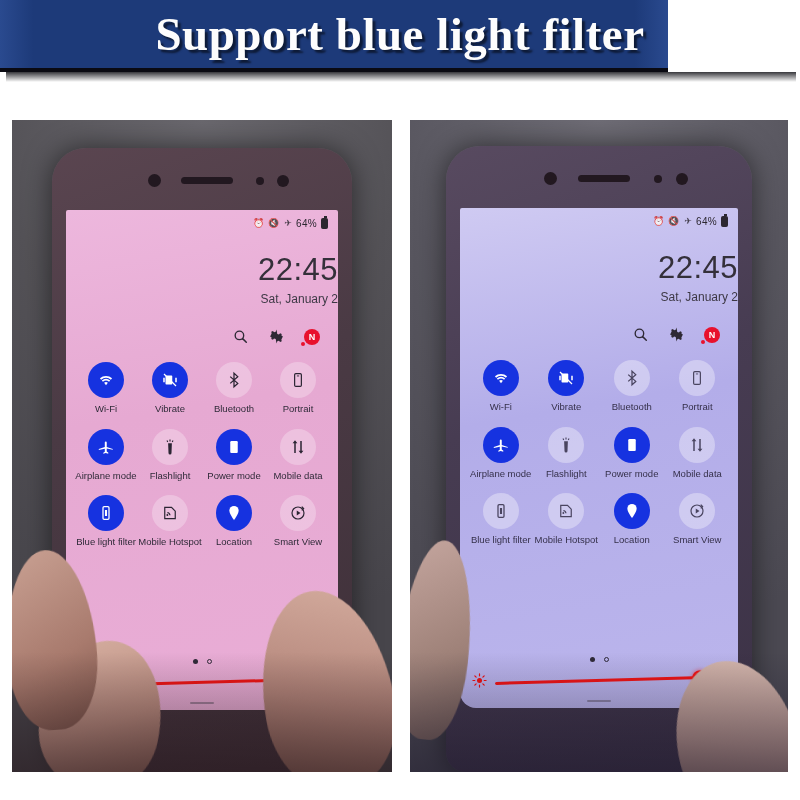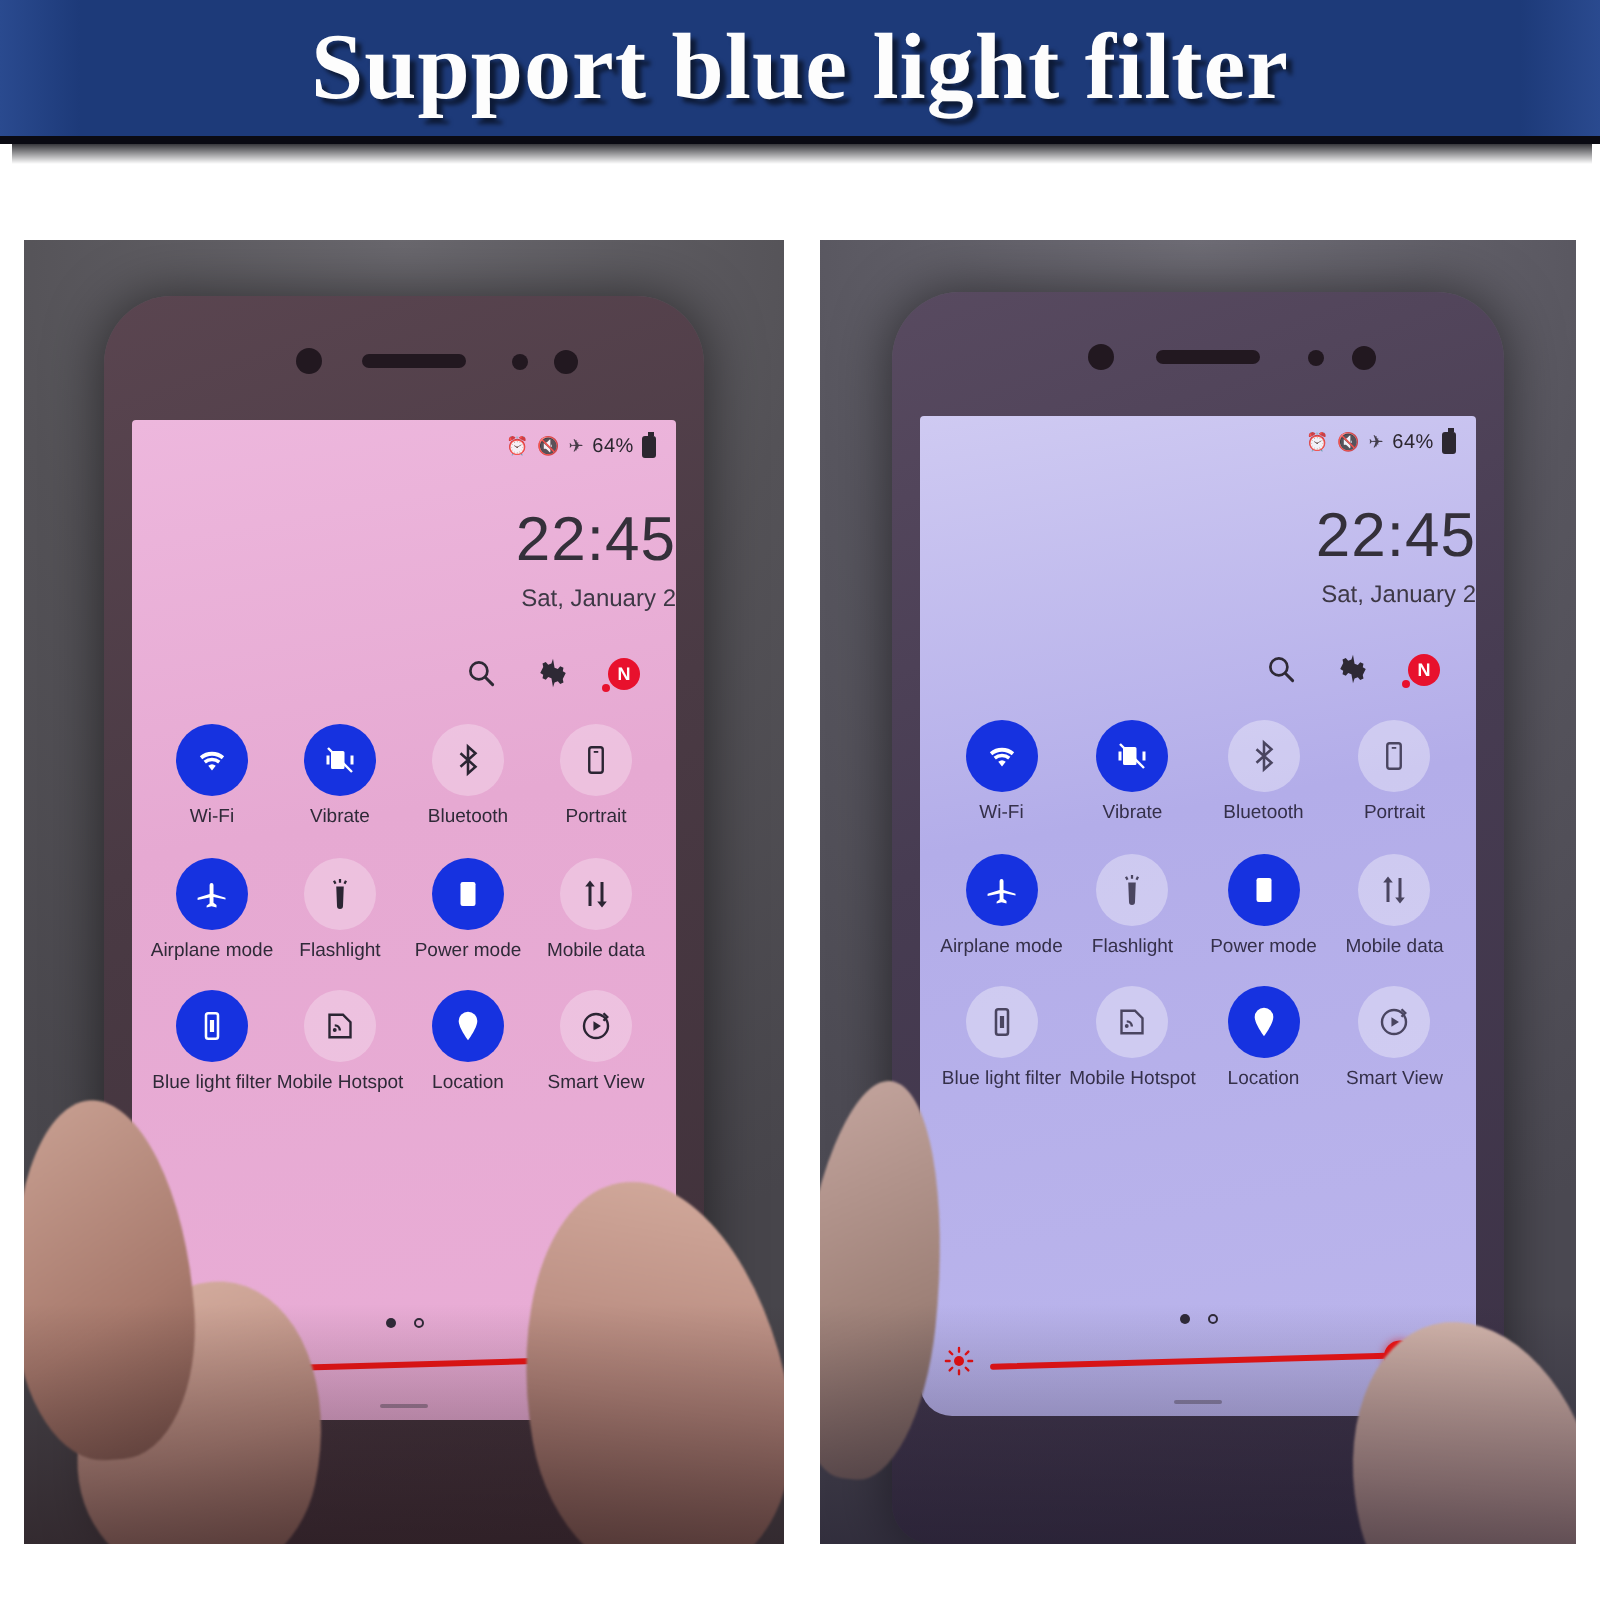--- a/index.html
+++ b/index.html
@@ -6,21 +6,21 @@
   html, body {
     width: 800px; height: 800px;
     background: #ffffff;
     font-family: "Liberation Sans", sans-serif;
     overflow: hidden;
   }
 
   
   .banner-wrap { position: absolute; left: 0; top: 0; width: 800px; height: 86px; }
   .banner {
-    position: absolute; left: 0; top: 0; width: 800px; height: 72px;
+    position: absolute; left: 0; top: 0; width: 668px; height: 72px;
     background: linear-gradient(90deg,#2a4a8f 0%, #1d3a79 5%, #1d3a79 95%, #2a4a8f 100%);
     border-bottom: 4px solid #0a0a12;
   }
   .banner-title {
     position: absolute; left: 0; top: 0; width: 800px; height: 68px;
     display: flex; align-items: center; justify-content: center;
     font-family: "Liberation Serif", serif;
     font-weight: bold;
     font-size: 47px;
     letter-spacing: 0.5px;

